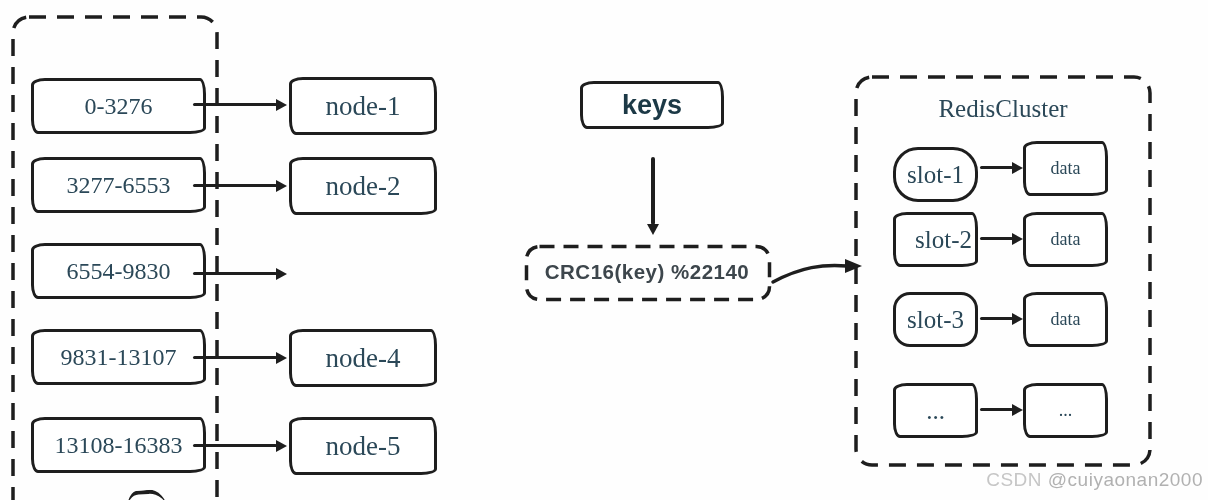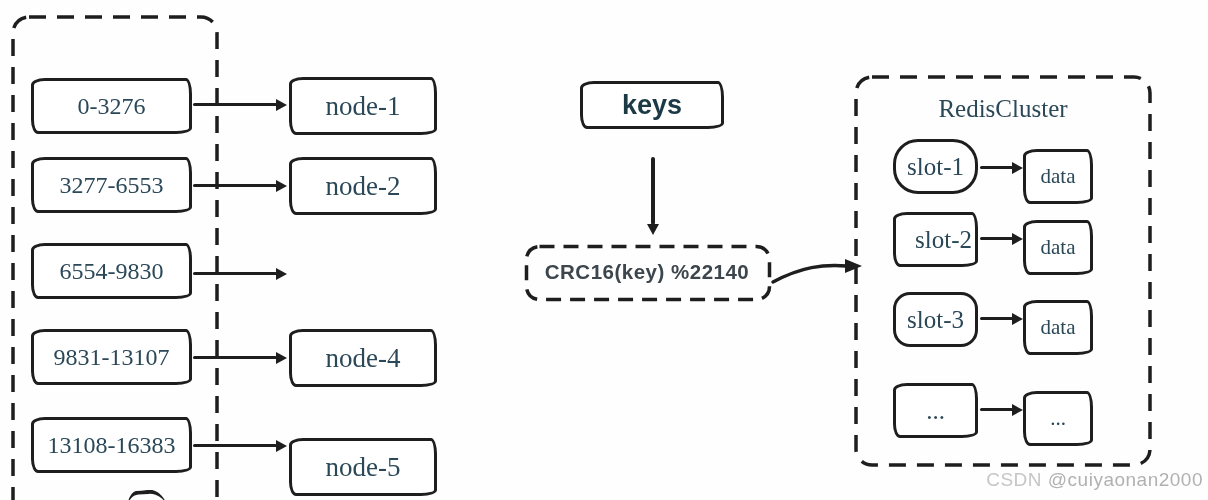--- a/index.html
+++ b/index.html
@@ -8,26 +8,26 @@
     overflow:hidden;font-family:"Liberation Serif",serif;
   }
   .abs{position:absolute;}
   
   .hand-box{
     position:absolute;border:3.5px solid #1e1e1e;background:#fff;
     border-radius:14px 6px 16px 7px / 7px 16px 6px 14px;
     display:flex;align-items:center;justify-content:center;
     color:#2b4858;box-sizing:border-box;
   }
-  .range-box{left:31px;width:161px;height:56px;font-size:24px;}
+  .range-box{left:31px;width:175px;height:56px;font-size:24px;}
   .node-box{left:289px;width:148px;height:58px;font-size:27px;}
   .keys-box{left:580px;top:81px;width:144px;height:48px;
     font-family:"Liberation Sans",sans-serif;font-weight:700;font-size:27px;color:#1c3946;}
   .cslot-box{left:893px;width:85px;height:55px;font-size:25px;}
-  .cdata-box{left:1023px;width:70px;height:55px;font-size:21px;margin-top:8px;}
+  .cdata-box{left:1023px;width:85px;height:55px;font-size:18px;}
   
   .arrow-h{position:absolute;height:3px;background:#1e1e1e;border-radius:2px;}
   .arrow-h::after{
     content:"";position:absolute;right:-10px;top:50%;transform:translateY(-50%);
     width:0;height:0;border-left:11px solid #1e1e1e;
     border-top:6.5px solid transparent;border-bottom:6.5px solid transparent;
   }
   
   .arrow-v{position:absolute;width:3.5px;background:#1e1e1e;border-radius:2px;}
   .arrow-v::after{
@@ -88,36 +88,36 @@
 
   <div class="arrow-h" style="left:193px;top:103px;width:84px;"></div>
   <div class="arrow-h" style="left:193px;top:184px;width:84px;"></div>
   <div class="arrow-h" style="left:193px;top:272px;width:84px;"></div>
   <div class="arrow-h" style="left:193px;top:356px;width:84px;"></div>
   <div class="arrow-h" style="left:193px;top:444px;width:84px;"></div>
 
   <div class="hand-box node-box" style="top:77px;">node-1</div>
   <div class="hand-box node-box" style="top:157px;">node-2</div>
   <div class="hand-box node-box" style="top:329px;">node-4</div>
-  <div class="hand-box node-box" style="top:438px;">node-5</div>
+  <div class="hand-box node-box" style="top:417px;">node-5</div>
 
   <div class="hand-box keys-box">keys</div>
 
   <div class="arrow-v" style="left:651px;top:157px;height:68px;"></div>
 
   <div class="hash-label">CRC16(key) %22140</div>
 
   <svg class="abs" style="left:763px;top:252px;" width="106" height="44">
     <path d="M 10 30 C 38 15 60 12 84 14" fill="none" stroke="#1e1e1e" stroke-width="3.5" stroke-linecap="round"></path>
     <polygon points="82,7 99,14 82,21" fill="#1e1e1e"></polygon>
   </svg>
 
   <div class="cluster-title">RedisCluster</div>
 
-  <div class="hand-box cslot-box" style="top:139px;border-radius:25px;">slot-1</div>
+  <div class="hand-box cslot-box" style="top:147px;border-radius:25px;">slot-1</div>
   <div class="hand-box cslot-box" style="top:212px;padding-left:16px;">slot-2</div>
   <div class="hand-box cslot-box" style="top:292px;border-radius:17px;">slot-3</div>
   <div class="hand-box cslot-box" style="top:383px;">...</div>
 
   <div class="arrow-h" style="left:980px;top:166px;width:33px;"></div>
   <div class="arrow-h" style="left:980px;top:237px;width:33px;"></div>
   <div class="arrow-h" style="left:980px;top:317px;width:33px;"></div>
   <div class="arrow-h" style="left:980px;top:408px;width:33px;"></div>
 
   <div class="hand-box cdata-box" style="top:141px;">data</div>

